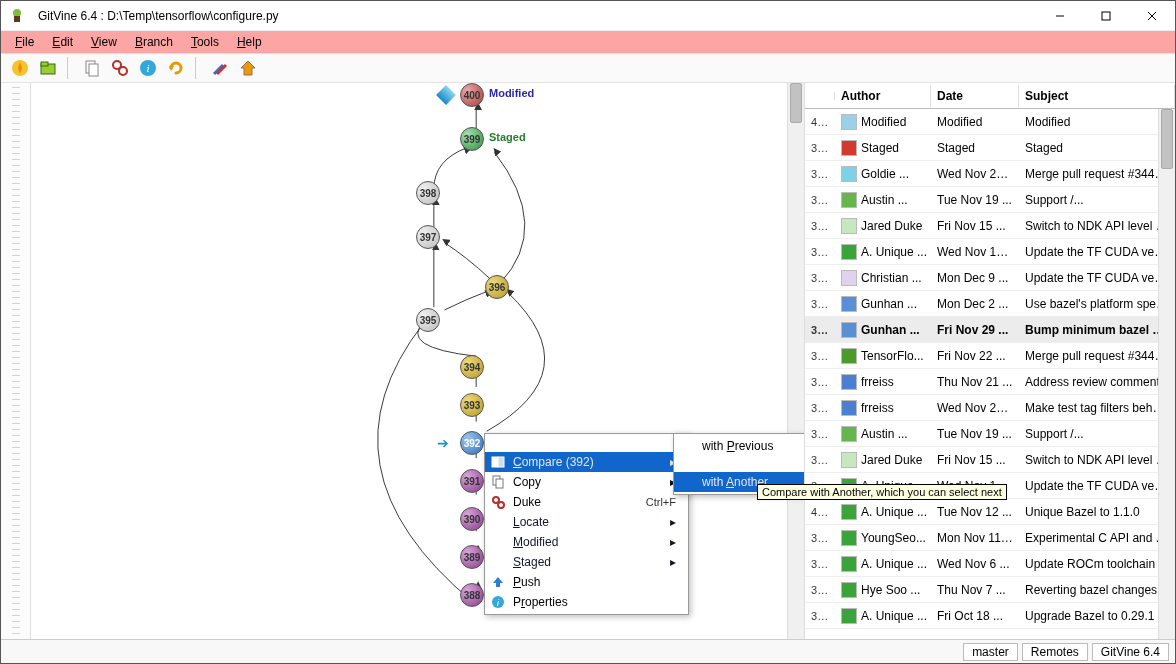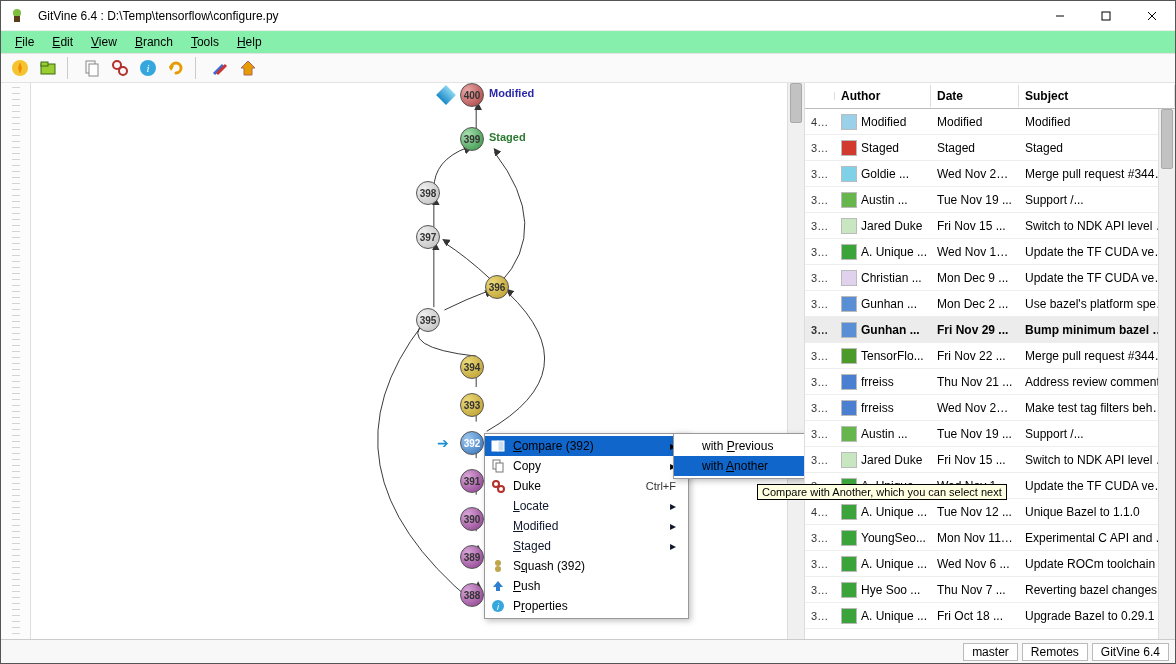--- a/index.html
+++ b/index.html
@@ -4,21 +4,21 @@
 <style>
   * { box-sizing: border-box; }
   html, body { margin:0; padding:0; font-family:"Segoe UI", Tahoma, sans-serif; font-size:12px; color:#000; background:#fff; height:100%; }
   .window { width:1176px; height:664px; border:1px solid #555; display:flex; flex-direction:column; background:#fff; overflow:hidden; position:relative;}
   .titlebar { height:30px; display:flex; align-items:center; padding:0 0 0 8px; background:#fff; border-bottom:1px solid #eee;}
   .titlebar .app-icon { width:16px; height:16px; margin-right:6px; }
   .title-text { flex:0 0 auto; font-size:12px;margin-left:7px; }
   .title-spacer { flex:1; }
   .winbtns { display:flex; height:100%; }
   .winbtn { width:46px; height:100%; display:flex; align-items:center; justify-content:center; }
-  .menubar { height:22px; display:flex; align-items:center; padding:0 6px; gap:2px; background:#86efac;}
+  .menubar { height:22px; display:flex; align-items:center; padding:0 6px; gap:2px; background:#fca5a5;}
   .menubar .menu-item { padding:2px 8px; }
   .menubar .menu-item u { text-decoration:underline; }
   .toolbar { height:30px; display:flex; align-items:center; padding:2px 8px; gap:6px; border-top:1px solid #e3e3e3; border-bottom:1px solid #e3e3e3; background:#fafafa;}
   .toolbar-sep { width:6px; height:22px; border-left:1px solid #ccc; margin:0 2px;}
   .toolbar-btn { width:22px; height:22px; display:flex; align-items:center; justify-content:center; }
   .client { flex:1; display:flex; min-height:0; position:relative;}
   .left-gutter { width:30px; border-right:1px solid #ddd; background:#fcfcfc; display:flex; flex-direction:column; align-items:center; padding-top:4px;}
   .mini-marks { width:8px; flex:1; background:repeating-linear-gradient(#888 0, #888 1px, transparent 1px, transparent 6px); opacity:0.35;}
   .graph-pane { flex:1; position:relative; border-right:1px solid #ddd; overflow:hidden;}
   .graph-scroll { position:absolute; top:0; right:0; width:17px; height:100%; background:#f0f0f0; border-left:1px solid #ddd; }
@@ -45,21 +45,21 @@
   .marker-diamond { position:absolute; width:14px; height:14px; transform:rotate(45deg); }
   .marker-arrow-right { position:absolute; color:#1d90cf; font-size:14px; }
 
   
   .ctx-menu { position:absolute; background:#fff; border:1px solid #999; box-shadow:2px 2px 6px rgba(0,0,0,0.25); min-width:200px; padding:2px 0; z-index:50;}
   .ctx-item { display:flex; align-items:center; height:20px; padding:0 12px 0 4px; gap:6px; white-space:nowrap; font-size:12px;}
   .ctx-item .ci-icon { width:18px; height:16px; display:flex; align-items:center; justify-content:center; flex:0 0 18px;}
   .ctx-item .ci-label { flex:1; }
   .ctx-item .ci-accel { color:#333; font-size:11px;}
   .ctx-item .ci-arrow { width:8px; text-align:right; }
-  .ctx-item.selected { background:#1166cc; color:#000000;}
+  .ctx-item.selected { background:#1166cc; color:#e5e5e5;margin-top:16px;}
   .ctx-item.disabled { color:#0f172a;justify-content:center;}
   .ctx-item u { text-decoration:underline;}
   .tooltip { position:absolute; background:#ffffe1; border:1px solid #000; padding:1px 4px; font-size:11px; z-index:60; white-space:nowrap;}
 
   svg.edges { position:absolute; inset:0; width:100%; height:100%; pointer-events:none; }
   svg.edges path { stroke:#333; stroke-width:1; fill:none; }
 </style>
 </head>
 <body>
 
@@ -287,29 +287,20 @@
             <span class="ci-arrow">▸</span>
         </div>
         <div class="ctx-item disabled">
           <span class="ci-icon"></span>
             <span class="ci-label"><u>S</u>taged</span>
             <span class="ci-arrow">▸</span>
         </div>
         <div class="ctx-item">
           <span class="ci-icon">
               <svg width="14" height="14">
-                <circle cx="7" cy="4" r="3" fill="#bfa64a"></circle>
-                <circle cx="7" cy="10" r="3" fill="#bfa64a"></circle>
-              </svg>
-            </span>
-          <span class="ci-label">S<u>q</u>uash (392)</span>
-        </div>
-        <div class="ctx-item">
-          <span class="ci-icon">
-              <svg width="14" height="14">
                 <polygon points="7,2 12,8 9,8 9,12 5,12 5,8 2,8" fill="#2f7fd1"></polygon>
               </svg>
             </span>
           <span class="ci-label"><u>P</u>ush</span>
         </div>
         <div class="ctx-item">
           <span class="ci-icon">
               <svg width="14" height="14">
                 <circle cx="7" cy="7" r="6" fill="#35a7dd"></circle>
                 <text x="7" y="11" text-anchor="middle" fill="#fff" font-size="9" font-style="italic">i</text>

